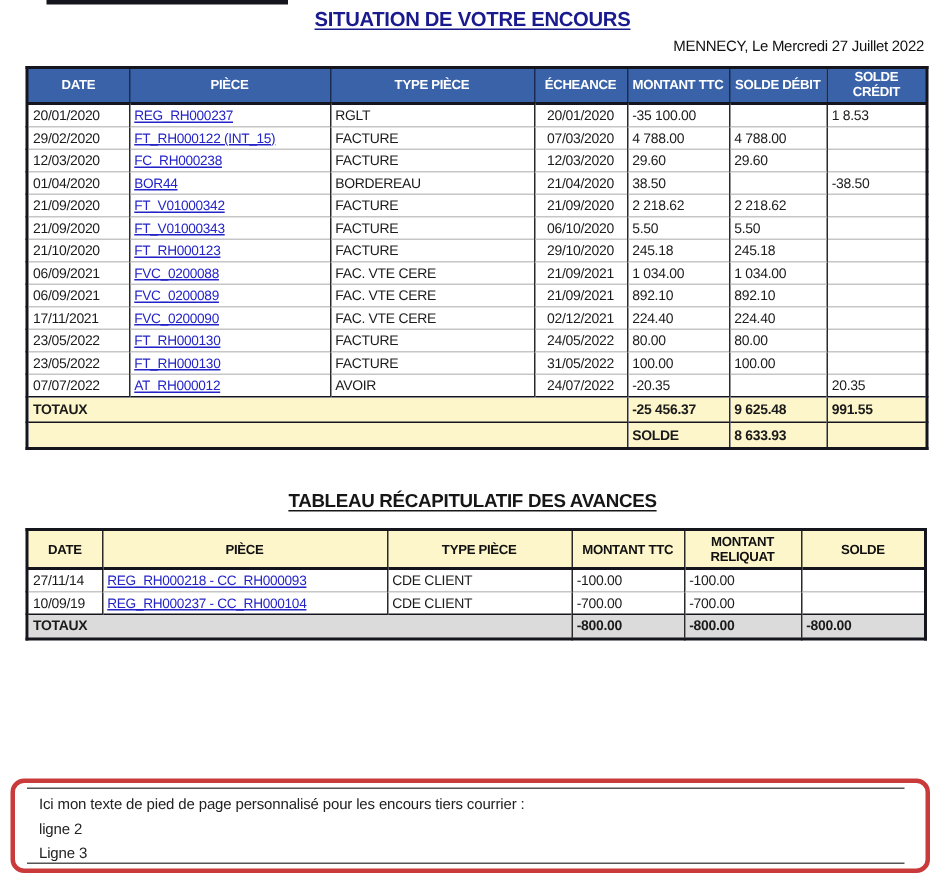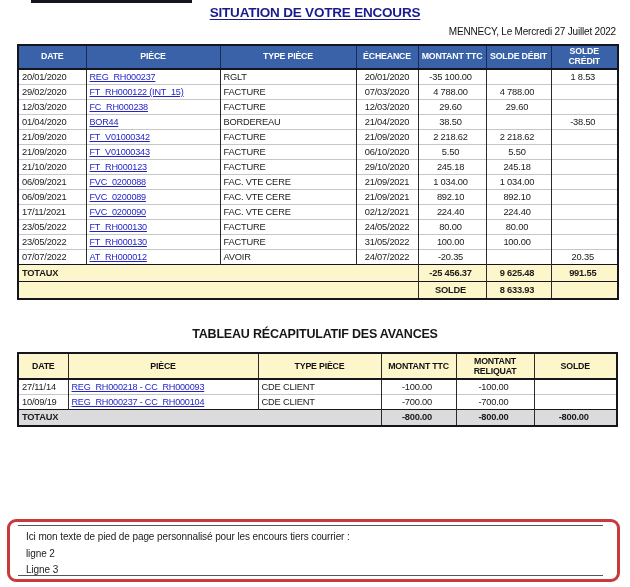--- a/index.html
+++ b/index.html
@@ -34,34 +34,34 @@
     background:#fdf6cb; color:#111; font-size:8.8px; font-weight:bold;
     height:22px; padding:1px 2px; line-height:1.15; text-align:center;
     border-left:1px solid #2a2a2a; border-right:1px solid #2a2a2a;
     border-bottom:2px solid #15151e; vertical-align:middle;
   }
   td {
     height:14px; padding:0 3px; line-height:13px; white-space:nowrap; overflow:hidden;
     border-left:1px solid #2a2a2a; border-right:1px solid #2a2a2a; vertical-align:middle;
   }
   tbody tr + tr td { border-top:1px solid #c6c6c6; }
-  td.num { text-align:center; padding-right:6px; }
+  td.num { text-align:left; padding-right:6px; }
   td.ctr { text-align:center; }
   a { color:#2424c8; font-size:9.1px; }
 
   .t1 tr.totals td, .t1 tr.solde td {
     background:#fdf6cb; height:16px; font-weight:bold; border-top:1.5px solid #15151e;
   }
   .t2 tr.totals td { background:#dbdbdb; height:15px; font-weight:bold; border-top:1.5px solid #15151e; }
 
   .title-sub {
     position:absolute; top:327px; left:0; width:100%; text-align:center;
     font-size:12.5px; font-weight:bold; color:#161616;
   }
-  .title-sub span { text-underline-offset:2px; }
+  .title-sub span { text-decoration:underline; text-underline-offset:2px; }
 
   .footer-box {
     position:absolute; left:7px; top:519px; width:613px; height:63px;
     border:3px solid #c93a3a; border-radius:9px; box-sizing:border-box; background:#fff;
   }
   .footer-box::before, .footer-box::after {
     content:""; position:absolute; left:8px; right:14px; border-top:1.5px solid #555;
   }
   .footer-box::before { top:3px; }
   .footer-box::after  { bottom:3px; }

